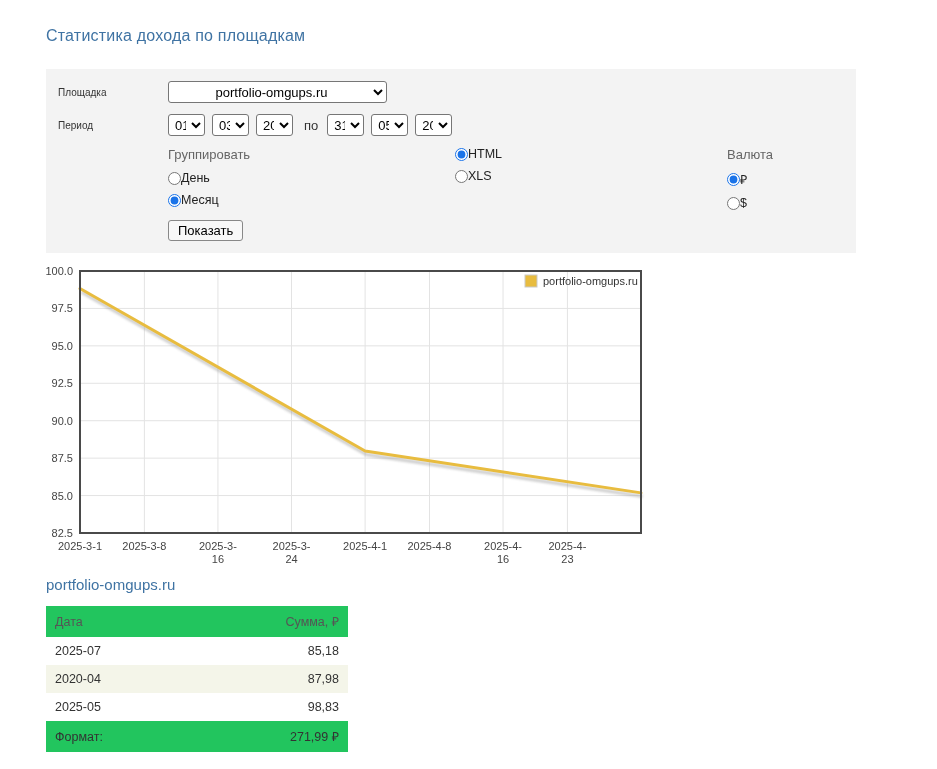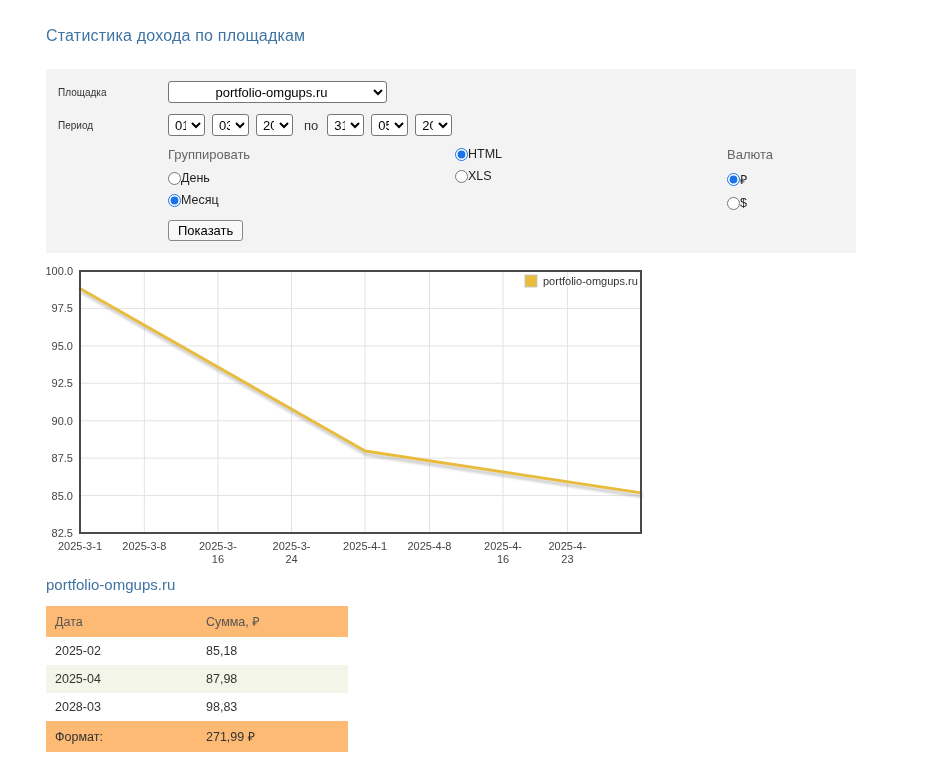--- a/index.html
+++ b/index.html
@@ -23,22 +23,22 @@
   input[type=radio]{accent-color:#1a73e8;width:13px;height:13px;margin:0;}
   .btn{font-size:13px;padding:2px 9px;border:1px solid #888;border-radius:3px;background:#f8f8f8;color:#000;cursor:pointer;}
   .btnrow{margin:2px 0 0 0;}
 
   #chart{position:relative;margin-top:13px;height:300px;}
   #chart svg{position:absolute;left:0;top:0;}
 
   h2{margin:10px 0 0 46px;font-size:15px;font-weight:500;color:#3f73a3;}
   table{margin:13px 0 0 46px;width:302px;border-collapse:collapse;font-size:12.5px;color:#333;table-layout:fixed;}
   th,td{padding:7px 9px;text-align:left;font-weight:normal;}
-  th:last-child,td:last-child{}
-  thead tr,tfoot tr{background:#fdba74;padding-left:27px;}
+  th:last-child,td:last-child{text-align:right;}
+  thead tr,tfoot tr{background:#22c55e;padding-left:27px;}
   thead th{color:#555;}
   tbody tr:nth-child(odd){background:#fff;}
   tbody tr:nth-child(even){background:#f4f5e9;}
 </style>
 </head>
 <body>
 
 <h1>Статистика дохода по площадкам</h1>
 
 <section class="panel">
@@ -163,29 +163,29 @@
 
 <table>
   <thead>
     <tr>
       <th>Дата</th>
       <th>Сумма, ₽</th>
     </tr>
   </thead>
   <tbody id="tbody">
       <tr>
-        <td>2025-02</td>
+        <td>2025-07</td>
         <td>85,18</td>
       </tr>
       <tr>
-        <td>2025-04</td>
+        <td>2020-04</td>
         <td>87,98</td>
       </tr>
       <tr>
-        <td>2028-03</td>
+        <td>2025-05</td>
         <td>98,83</td>
       </tr>
     </tbody>
   <tfoot>
     <tr>
       <td>Формат:</td>
       <td>271,99 ₽</td>
     </tr>
   </tfoot>
 </table>

